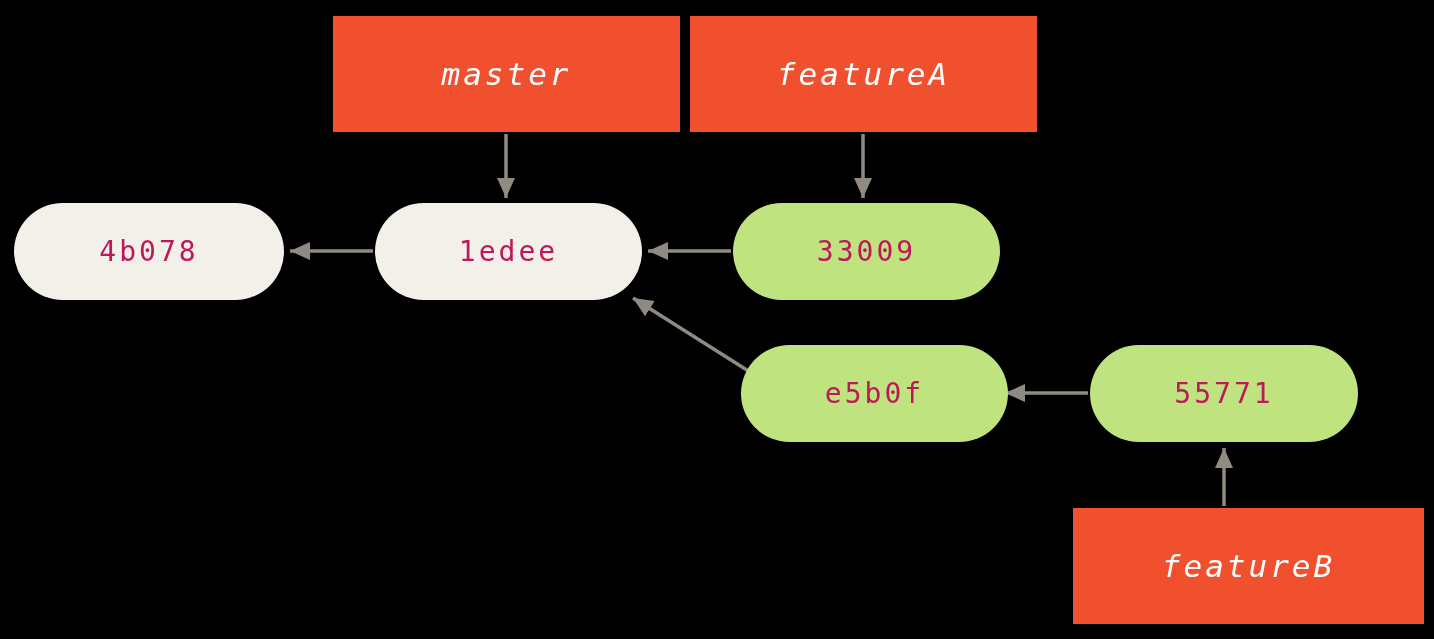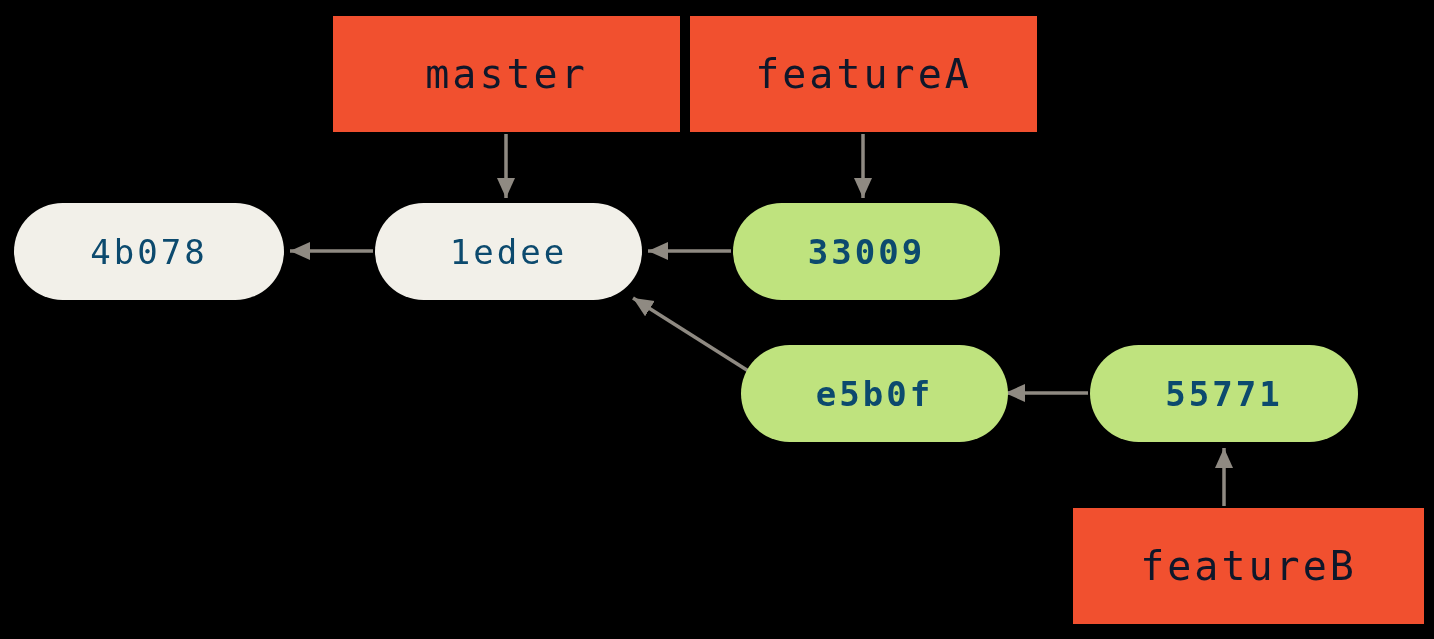--- a/index.html
+++ b/index.html
@@ -14,36 +14,37 @@
     background: var(--bg-color, #000000);
     overflow: hidden;
     font-family: "DejaVu Sans Mono", "Liberation Mono", monospace;
   }
   .branch-box {
     position: absolute;
     display: flex;
     align-items: center;
     justify-content: center;
     background: var(--branch-bg, #f1502f);
-    color: #0f172a;
-    font-size: 40px;
+    color: #ffffff;
+    font-size: 31px;
     letter-spacing: 3px;
+    font-style: italic;
   }
   .commit-pill {
     position: absolute;
     display: flex;
     align-items: center;
     justify-content: center;
     border-radius: 49px;
-    font-size: 34px;
+    font-size: 28px;
     letter-spacing: 3px;
-    color: #0c4a6e;
+    color: #be185d;
   }
   .pill-base { background: var(--base-commit-bg, #f2f0e9); }
-  .pill-feature { background: var(--feature-commit-bg, #bfe37e); font-weight: bold; }
+  .pill-feature { background: var(--feature-commit-bg, #bfe37e); }
 
   
   #branch-master   { left: 333px;  top: 16px;  width: 347px; height: 116px; }
   #branch-featureA { left: 690px;  top: 16px;  width: 347px; height: 116px; }
   #branch-featureB { left: 1049px; top: 508px; width: 351px; height: 116px; margin-left: 24px; }
 
   #commit-4b078 { left: 14px;   top: 203px; width: 270px; height: 97px; }
   #commit-1edee { left: 375px;  top: 203px; width: 267px; height: 97px; }
   #commit-33009 { left: 733px;  top: 203px; width: 267px; height: 97px; }
   #commit-e5b0f { left: 741px;  top: 345px; width: 267px; height: 97px; }

